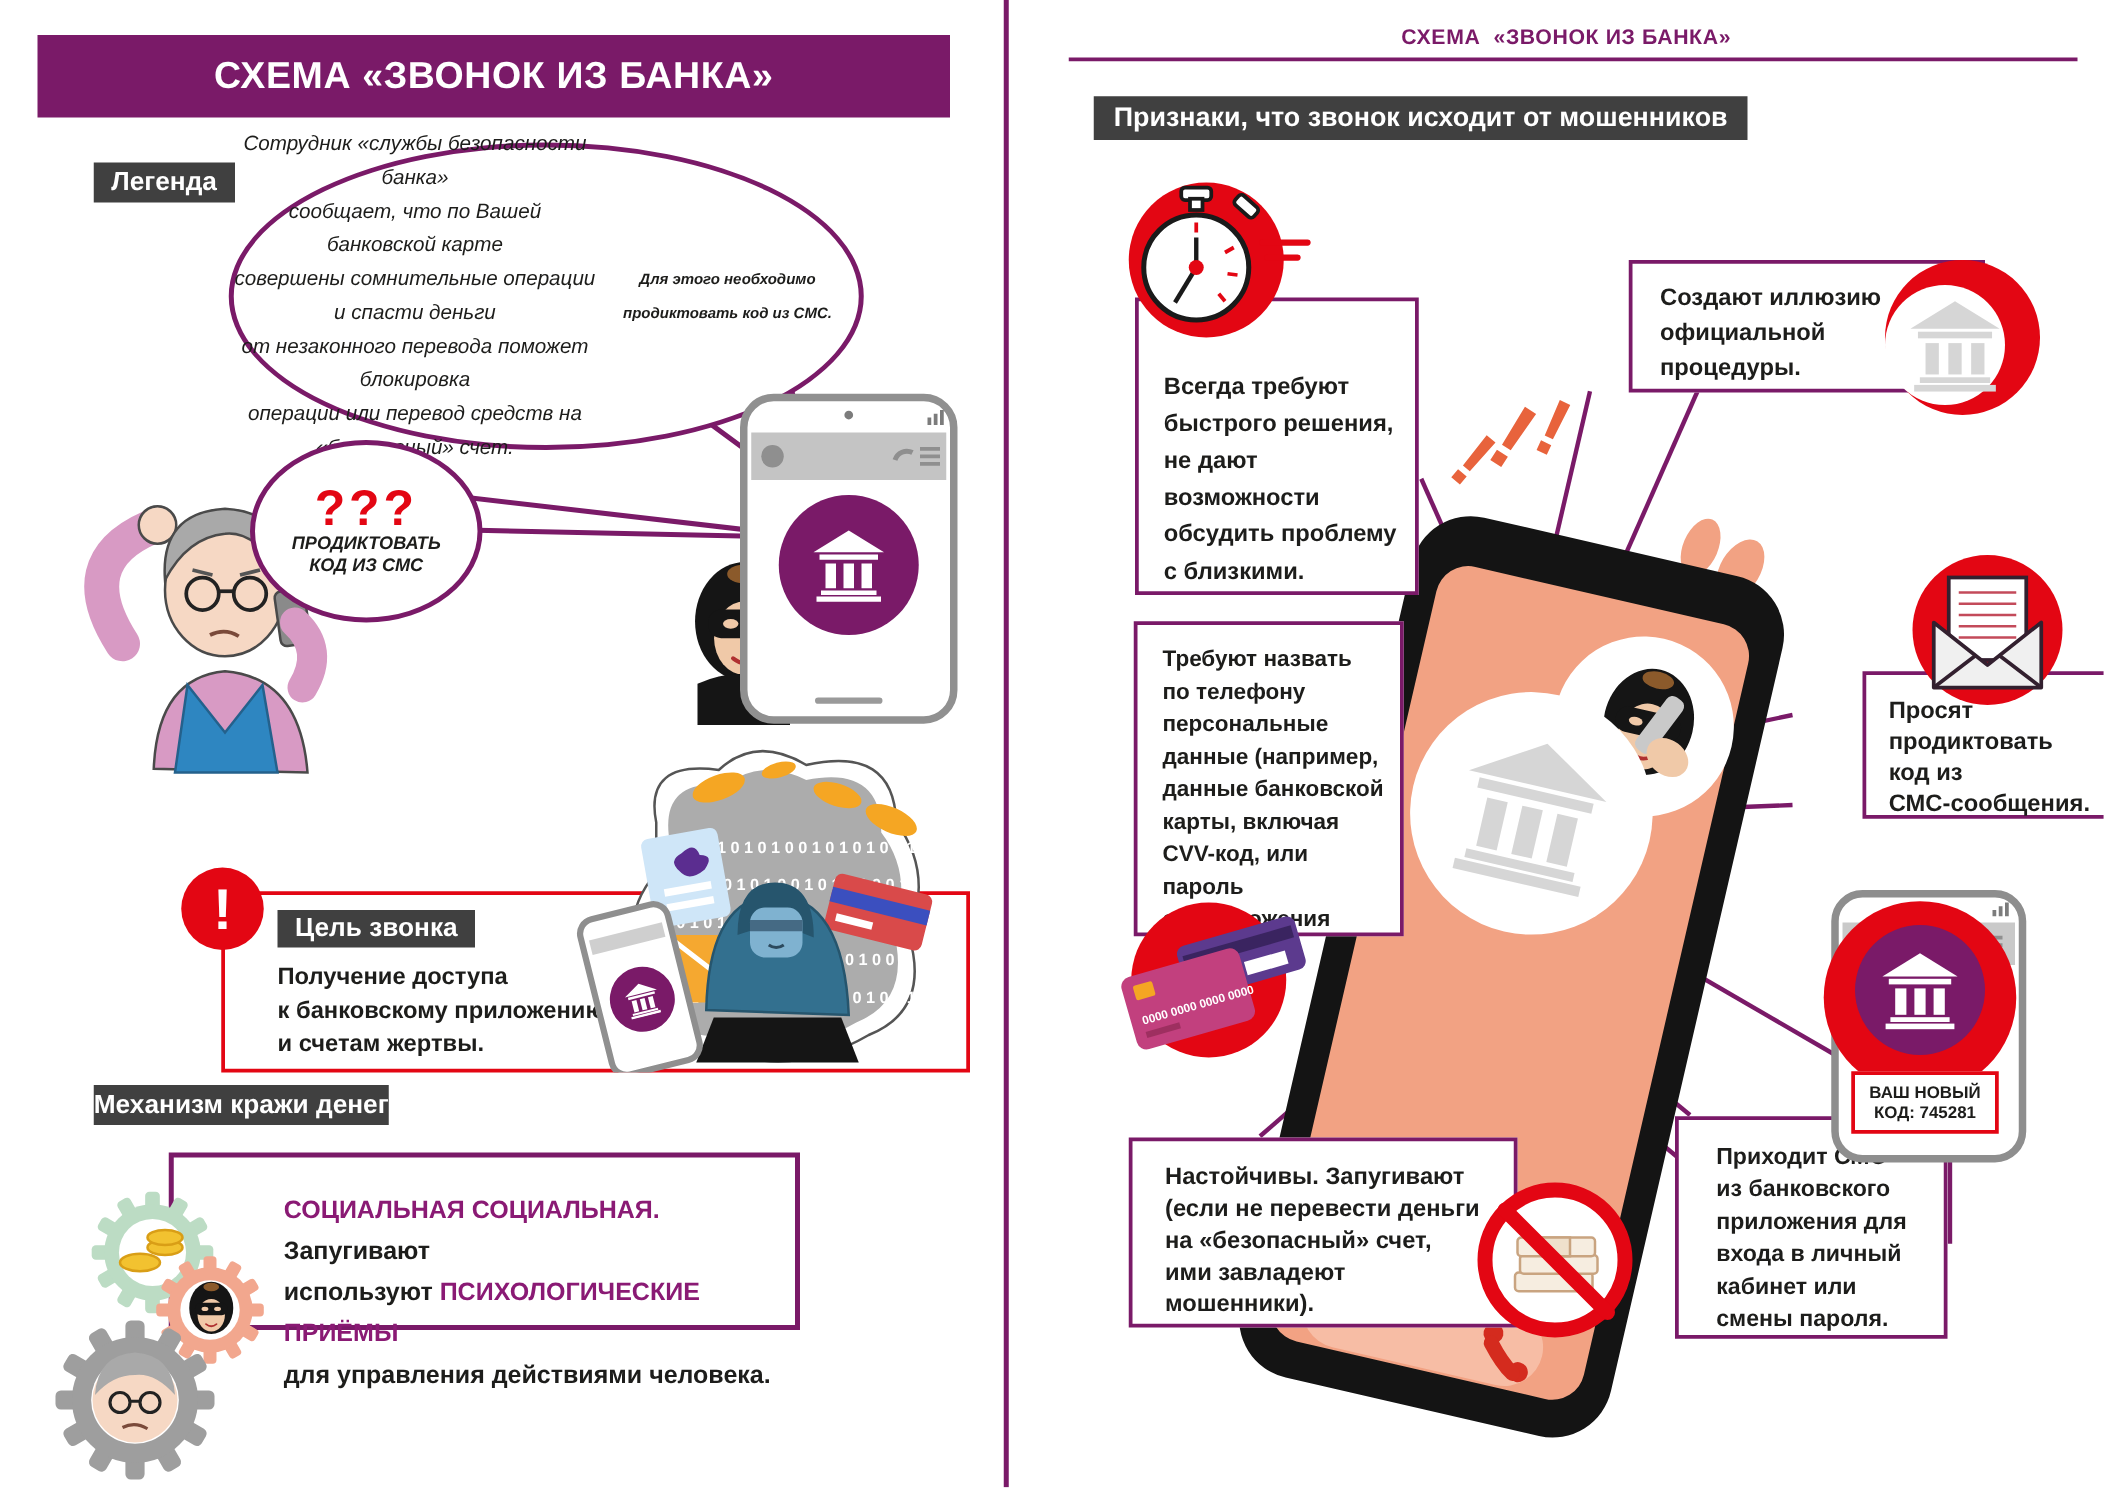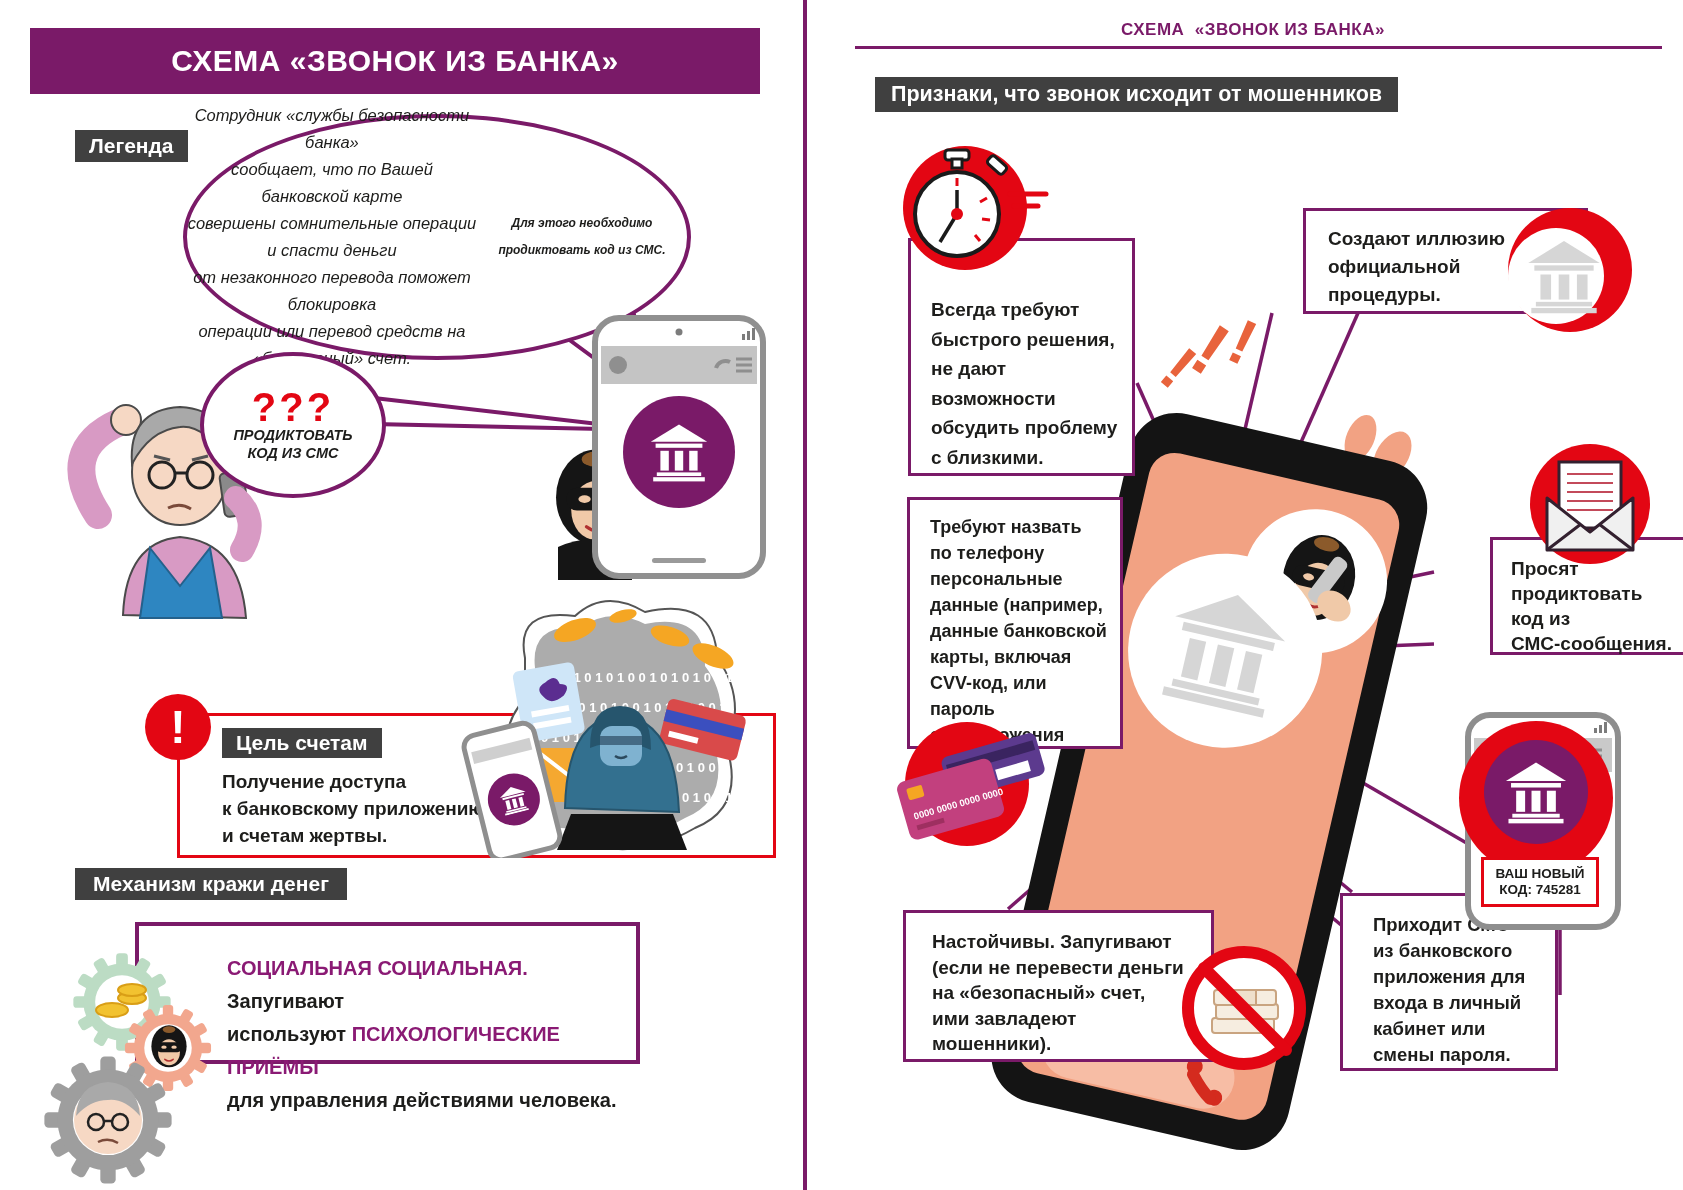--- a/index.html
+++ b/index.html
@@ -18,21 +18,21 @@
   .speech-bold{font-style:italic;font-weight:bold;font-size:12px;line-height:27px;text-align:center;}
   .thought-bubble{left:200px;top:352px;width:178px;height:138px;border:4px solid #7a1a68;border-radius:50%;
                   background:#fff;z-index:2;display:flex;flex-direction:column;align-items:center;justify-content:center;}
   .qmarks{color:#e30613;font-weight:bold;font-size:40px;line-height:38px;letter-spacing:3px;}
   .thought-text{font-weight:bold;font-style:italic;font-size:14.5px;line-height:18px;text-align:center;}
   .alert-circle{left:145px;top:694px;width:66px;height:66px;border-radius:50%;background:#e30613;color:#fff;
                 display:flex;align-items:center;justify-content:center;font-size:46px;font-weight:bold;z-index:4;}
   .goal-box{left:177px;top:713px;width:593px;height:139px;border:3px solid #e30613;background:#fff;z-index:2;}
   .goal-label{left:222px;top:728px;font-size:21px;padding:3px 14px;z-index:3;}
   .goal-text{left:222px;top:768px;font-size:19px;line-height:27px;font-weight:bold;z-index:3;}
-  .mech-label{left:75px;top:868px;font-size:21px;padding:4px 18px;z-index:3;}
+  .mech-label{left:75px;top:868px;font-size:21px;padding:4px 0;z-index:3;}
   .mech-box{left:135px;top:922px;width:505px;height:142px;border:4px solid #7a1a68;background:#fff;z-index:1;
             padding:26px 10px 0 88px;box-sizing:border-box;font-size:20px;line-height:33px;font-weight:bold;}
   .hl{color:#8a1a74;}
   
   .divider{left:803px;top:0;width:4px;height:1190px;background:#7a1a68;z-index:1;}
   .r-header{left:843px;top:20px;width:820px;text-align:center;color:#7a1a68;font-weight:bold;
             font-size:17px;letter-spacing:.5px;white-space:pre-wrap;z-index:2;}
   .r-line{left:855px;top:46px;width:807px;height:3px;background:#7a1a68;z-index:2;}
   .r-title{left:875px;top:77px;font-size:21.5px;padding:5px 16px;z-index:3;}
   .sign-box{border:3.5px solid #7a1a68;background:#fff;z-index:3;box-sizing:border-box;
@@ -175,21 +175,21 @@
         <line x1="196" y1="59" x2="212" y2="59"></line>
       </g>
     <path d="M176,56 a10,10 0 0 1 14,-6" stroke="#8f8f8f" stroke-width="4" fill="none"></path>
     <circle cx="139" cy="140" r="56" fill="#7a1a68"></circle>
     <use href="#bank" x="109" y="110" width="60" height="60" style="color:#fff"></use>
     <rect x="112" y="246" width="54" height="5" rx="2.5" fill="#9a9a9a"></rect>
   </svg>
 
   <div class="abs goal-box"></div>
   <div class="abs alert-circle">!</div>
-  <div class="abs plabel goal-label">Цель счетам</div>
+  <div class="abs plabel goal-label">Цель звонка</div>
   <div class="abs goal-text pre">Получение доступа
 к банковскому приложению
 и счетам жертвы.</div>
 
   <svg class="abs z3" width="300" height="280" style="left:455px;top:578px" viewBox="0 0 300 280">
     <path d="M70,80 Q60,30 120,38 Q150,10 190,34 Q260,18 262,80 Q292,120 272,170 Q290,230 240,250 Q180,285 120,262 Q60,270 62,210 Q36,160 70,120 Z" fill="#fff" stroke="#555" stroke-width="2"></path>
     <path d="M80,90 Q75,45 125,50 Q155,28 190,46 Q250,34 250,88 Q276,122 260,168 Q274,222 230,240 Q178,270 124,250 Q74,256 78,204 Q52,158 80,118 Z" fill="#acacac"></path>
     <g fill="#fff" font-size="13" font-weight="bold" font-family="'Liberation Mono',monospace">
       <text x="86" y="104">0 1 0 1 0 1 0 1 0 0 1 0 1 0 1 0 0 1</text>
       <text x="80" y="134">0 1 0 1 0 1 0 1 0 0 1 0 1 0 1 0 0 1</text>

